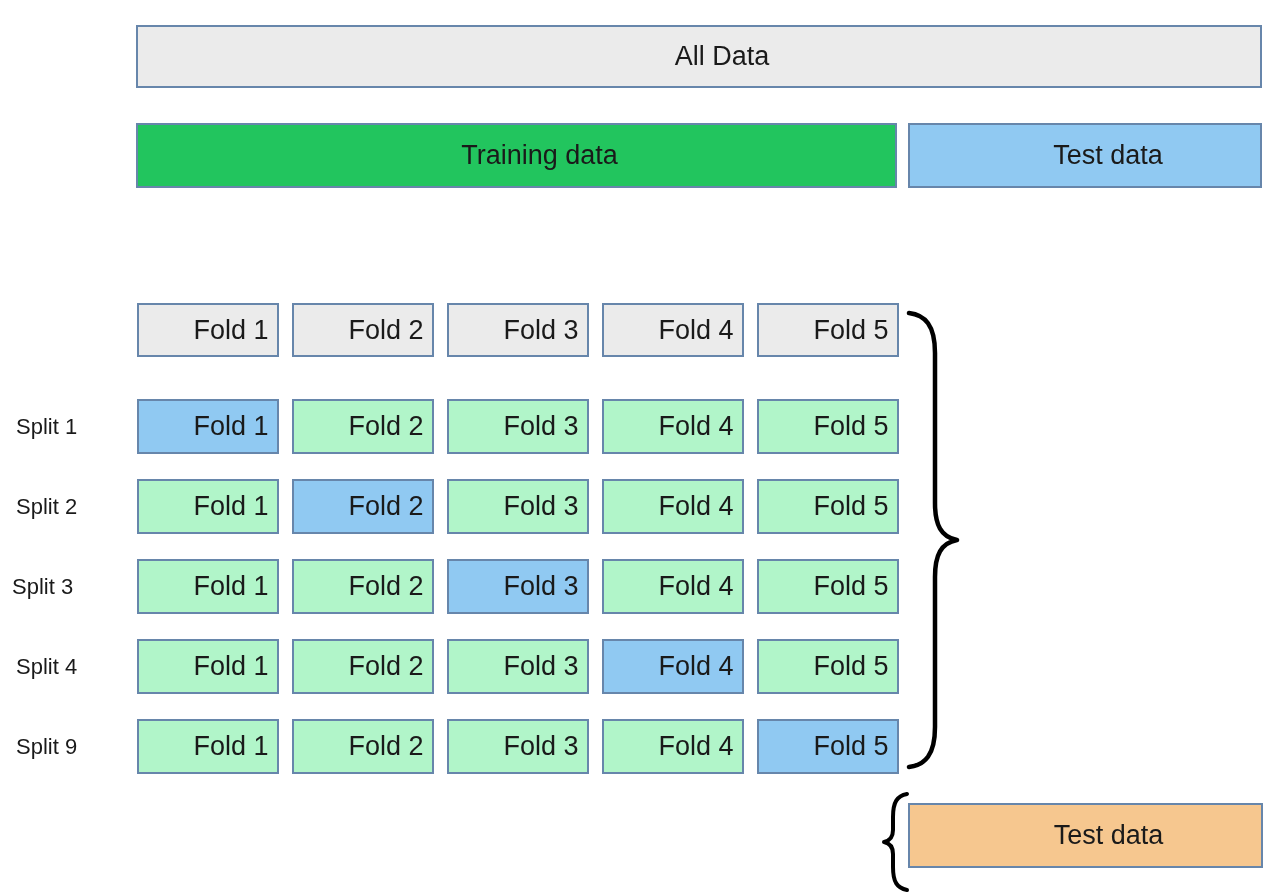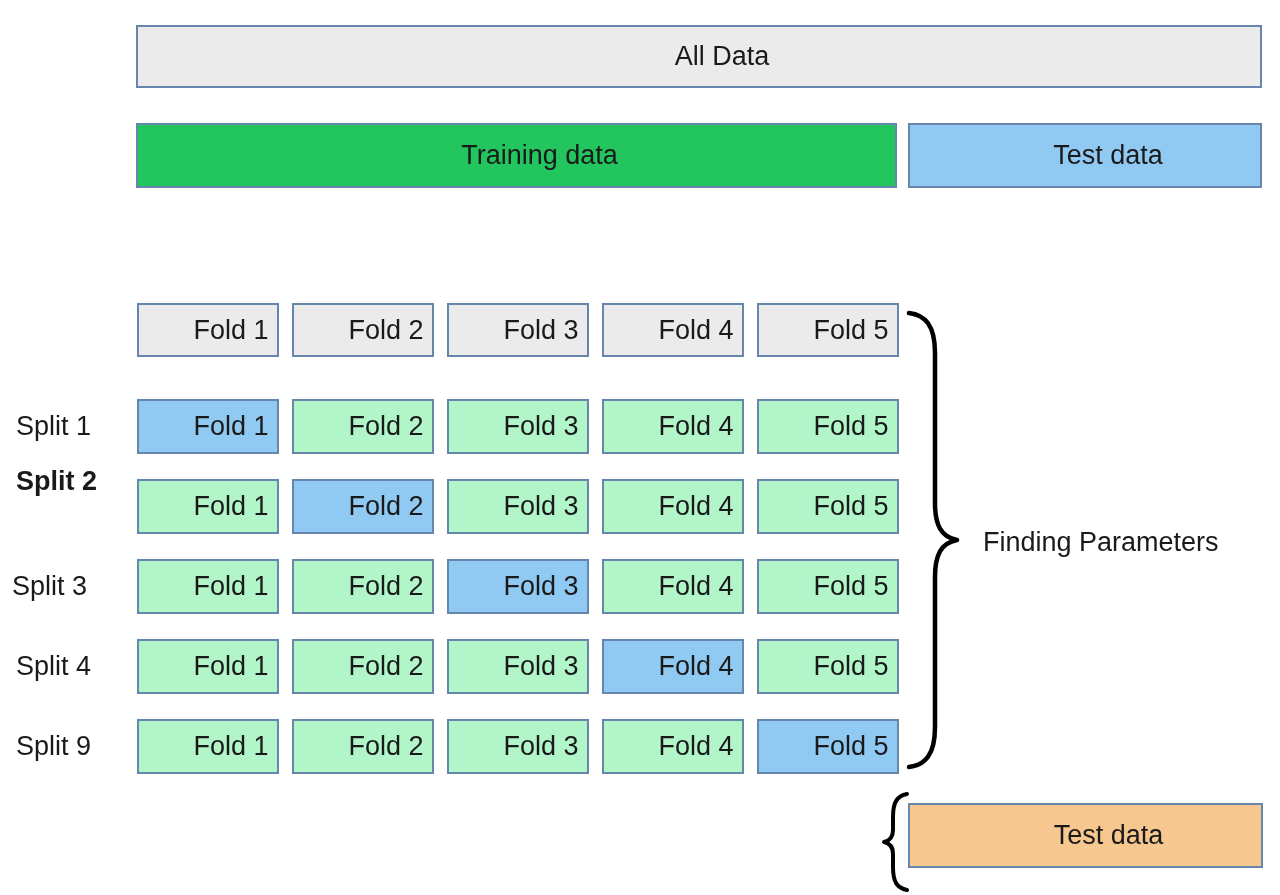--- a/index.html
+++ b/index.html
@@ -24,21 +24,21 @@
     justify-content: center;
     font-size: 27px;
     line-height: 1;
     white-space: nowrap;
     padding-left: 46px;
   }
   .label {
     position: absolute;
     display: flex;
     align-items: center;
-    font-size: 27px;
+    font-size: 22px;
     line-height: 1;
     white-space: nowrap;
   }
   .brace-svg { position: absolute; overflow: visible; }
   .brace-path {
     fill: none;
     stroke: var(--brace, #000);
     stroke-linecap: round;
     stroke-linejoin: round;
   }
@@ -85,21 +85,21 @@
       </div>
       <div class="box" style="left: 447px; top: 399px; width: 142px; height: 55px; background: rgb(177, 245, 201);">
         <span>Fold 3</span>
       </div>
       <div class="box" style="left: 602px; top: 399px; width: 142px; height: 55px; background: rgb(177, 245, 201);">
         <span>Fold 4</span>
       </div>
       <div class="box" style="left: 757px; top: 399px; width: 142px; height: 55px; background: rgb(177, 245, 201);">
         <span>Fold 5</span>
       </div>
-      <div class="label" style="left: 16px; top: 454px; width: 94px; height: 55px; font-weight: bold;">Split 2</div>
+      <div class="label" style="left: 16px; top: 479px; width: 94px; height: 55px;">Split 2</div>
       <div class="box" style="left: 137px; top: 479px; width: 142px; height: 55px; background: rgb(177, 245, 201);">
         <span>Fold 1</span>
       </div>
       <div class="box" style="left: 292px; top: 479px; width: 142px; height: 55px; background: rgb(144, 201, 242);">
         <span>Fold 2</span>
       </div>
       <div class="box" style="left: 447px; top: 479px; width: 142px; height: 55px; background: rgb(177, 245, 201);">
         <span>Fold 3</span>
       </div>
       <div class="box" style="left: 602px; top: 479px; width: 142px; height: 55px; background: rgb(177, 245, 201);">
@@ -155,21 +155,20 @@
       </div>
       <div class="box" style="left: 757px; top: 719px; width: 142px; height: 55px; background: rgb(144, 201, 242);">
         <span>Fold 5</span>
       </div>
     </div>
 
   <svg class="brace-svg" style="left:895px; top:303px;" width="75" height="475" viewBox="0 0 75 475">
     <path class="brace-path" stroke-width="4.5" d="M 14 10 C 30 12, 40 22, 40 50 L 40 200 C 40 222, 46 234, 62 237 C 46 240, 40 252, 40 274 L 40 424 C 40 452, 30 462, 14 464"></path>
   </svg>
 
-  <div class="label" style="left:983px; top:527px; height:30px;">Finding Parameters</div>
 
 
   <svg class="brace-svg" style="left:876px; top:789px;" width="36" height="106" viewBox="0 0 36 106">
     <path class="brace-path" stroke-width="4" d="M 31 5 C 21 7, 17 13, 17 28 L 17 41 C 17 49, 13 52, 8 53 C 13 54, 17 57, 17 65 L 17 78 C 17 93, 21 99, 31 101"></path>
   </svg>
 
   <div class="box" style="left: 908px; top: 803px; width: 355px; height: 65px; background: rgb(246, 199, 143);">
     <span>Test data</span>
   </div>
 

